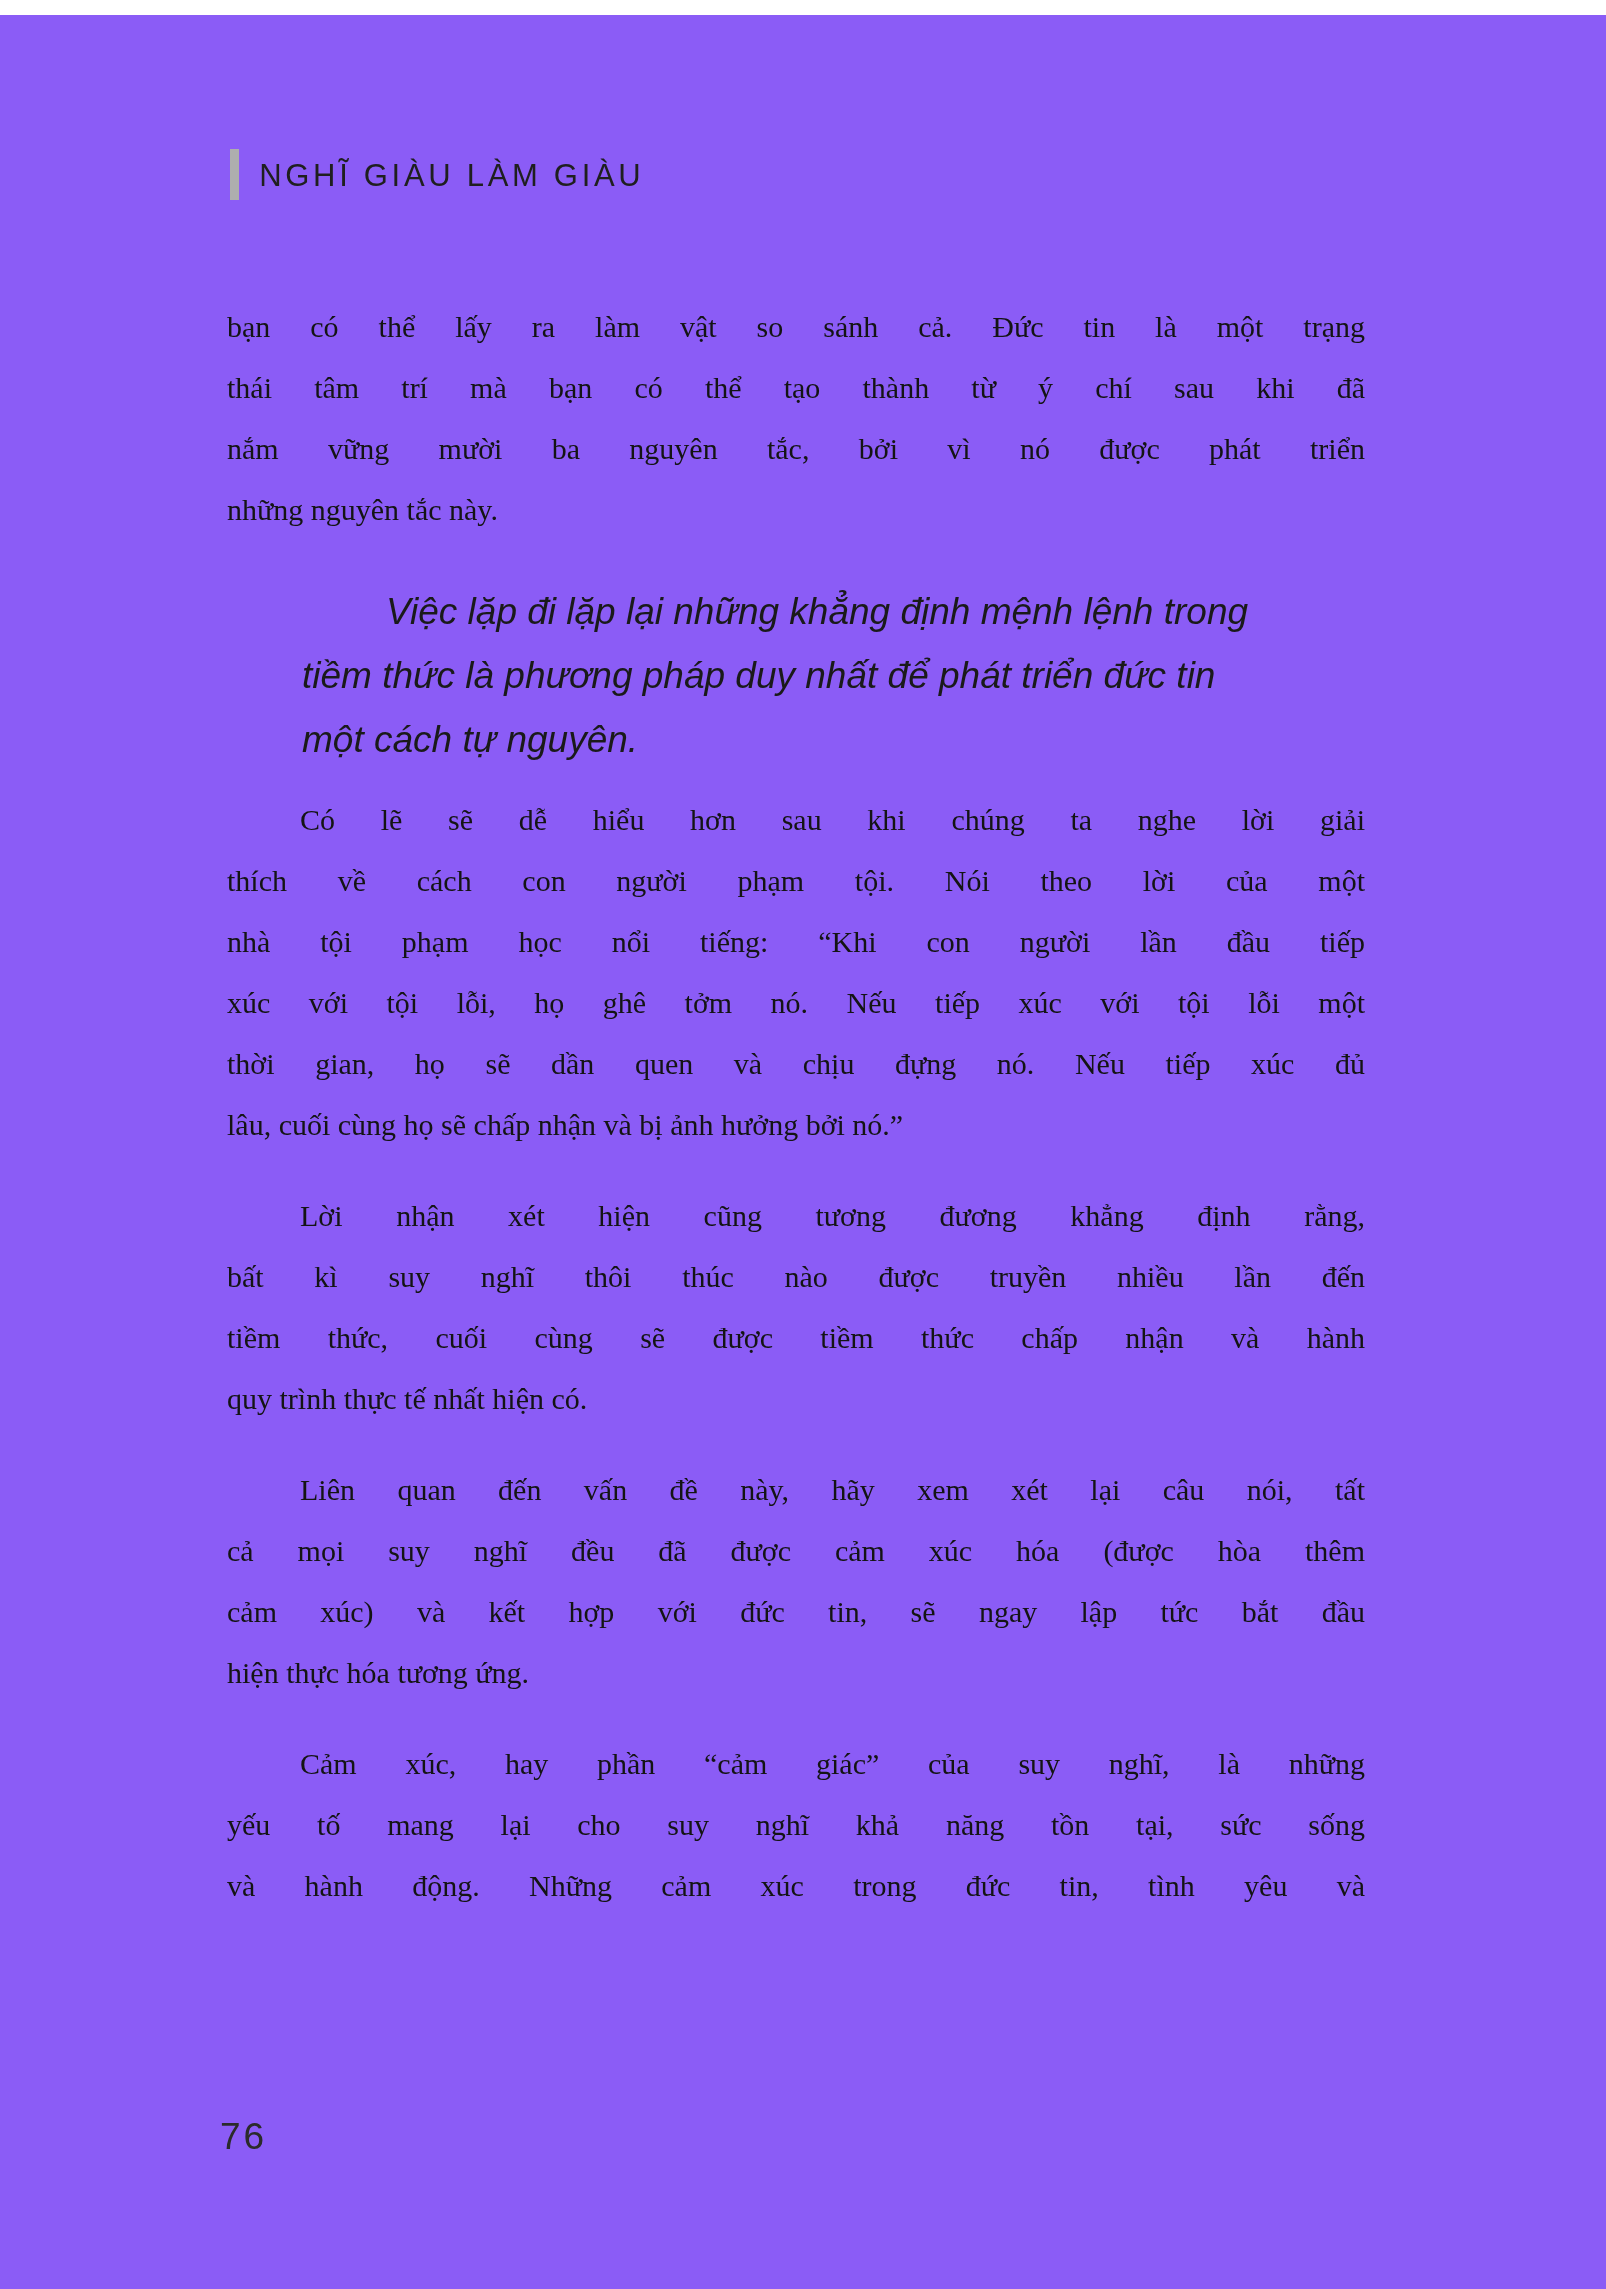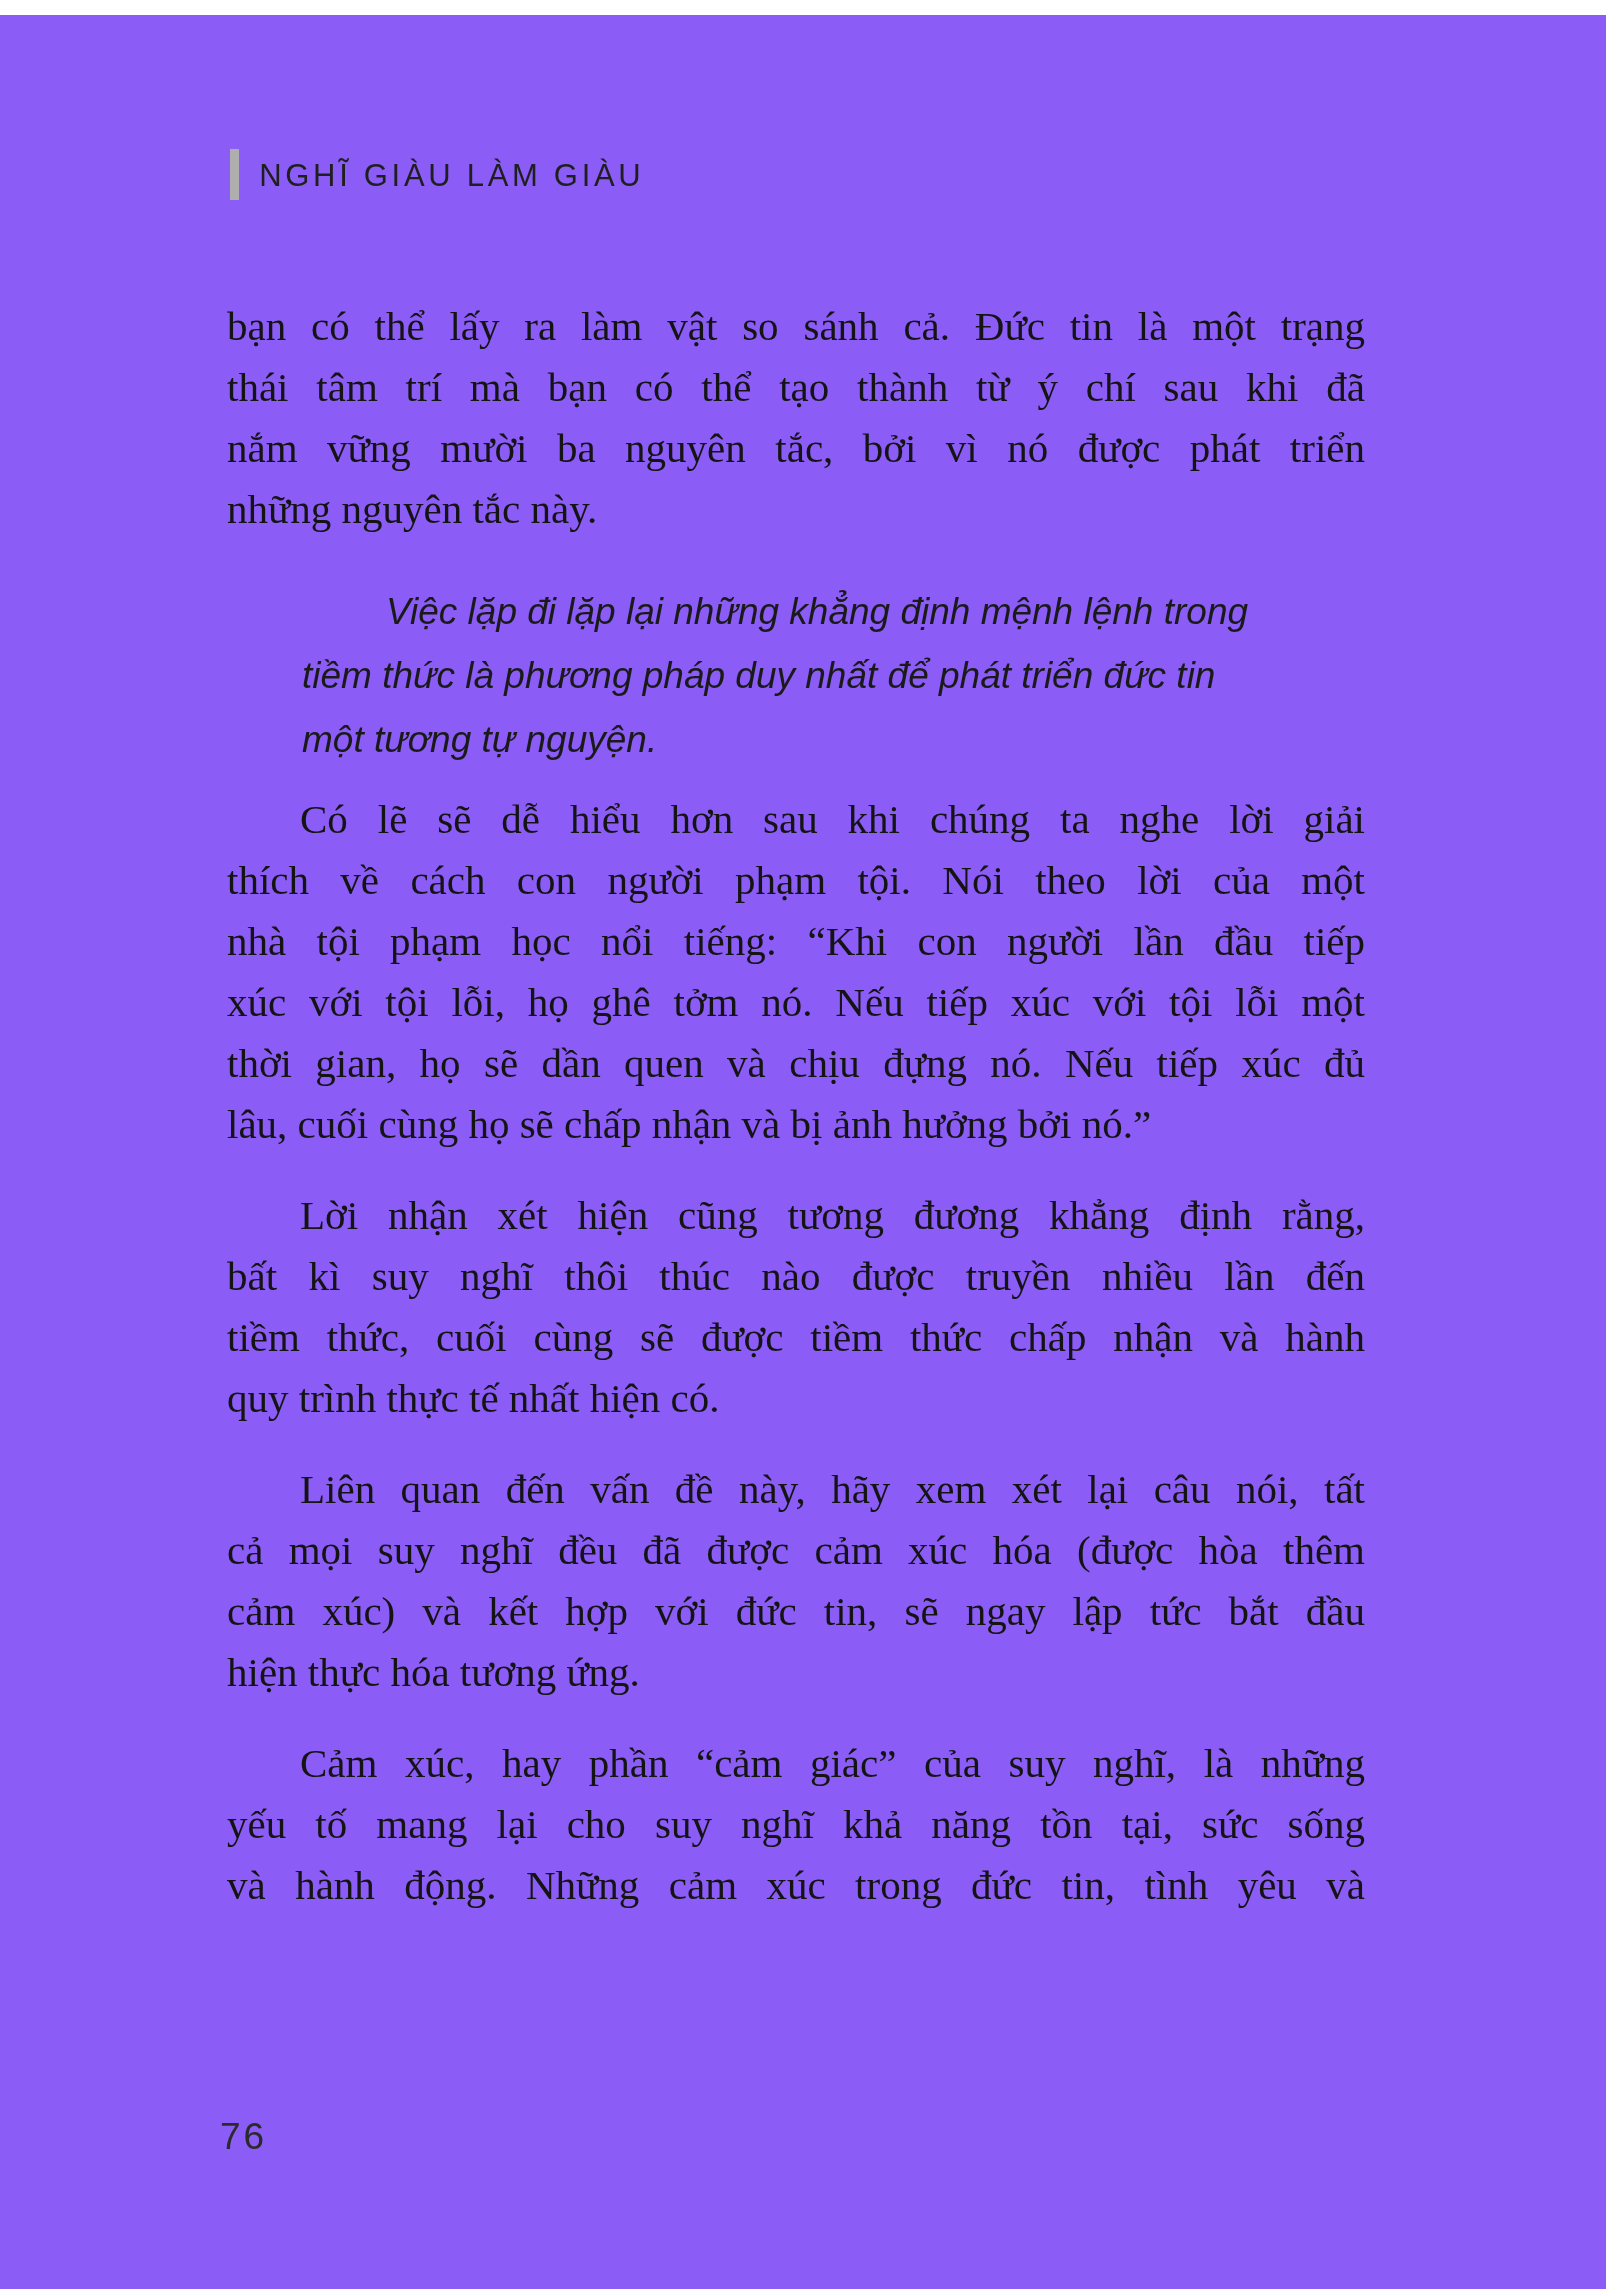--- a/index.html
+++ b/index.html
@@ -43,21 +43,21 @@
   
   .text-block {
     position: absolute;
     left: 227px;
     top: 281px;
     width: 1138px;
     display: flex;
     flex-direction: column;
   }
   .para {
-    font-size: 41px;
+    font-size: 30px;
     line-height: 61px;
     color: #141414;
     margin: 0 0 30px 0;
   }
   .line {
     display: block;
     text-align: justify;
     text-align-last: justify;
     white-space: normal;
   }
@@ -105,21 +105,21 @@
     <p class="para">
       <span class="line">bạn có thể lấy ra làm vật so sánh cả. Đức tin là một trạng</span>
       <span class="line">thái tâm trí mà bạn có thể tạo thành từ ý chí sau khi đã</span>
       <span class="line">nắm vững mười ba nguyên tắc, bởi vì nó được phát triển</span>
       <span class="line last">những nguyên tắc này.</span>
     </p>
 
     <blockquote class="quote">
       <span class="line q-first">Việc lặp đi lặp lại những khẳng định mệnh lệnh trong</span>
       <span class="line">tiềm thức là phương pháp duy nhất để phát triển đức tin</span>
-      <span class="line last">một tương tự nguyện.</span>
+      <span class="line last">một cách tự nguyên.</span>
     </blockquote>
 
     <p class="para">
       <span class="line first-indent">Có lẽ sẽ dễ hiểu hơn sau khi chúng ta nghe lời giải</span>
       <span class="line">thích về cách con người phạm tội. Nói theo lời của một</span>
       <span class="line">nhà tội phạm học nổi tiếng: “Khi con người lần đầu tiếp</span>
       <span class="line">xúc với tội lỗi, họ ghê tởm nó. Nếu tiếp xúc với tội lỗi một</span>
       <span class="line">thời gian, họ sẽ dần quen và chịu đựng nó. Nếu tiếp xúc đủ</span>
       <span class="line last">lâu, cuối cùng họ sẽ chấp nhận và bị ảnh hưởng bởi nó.”</span>
     </p>

